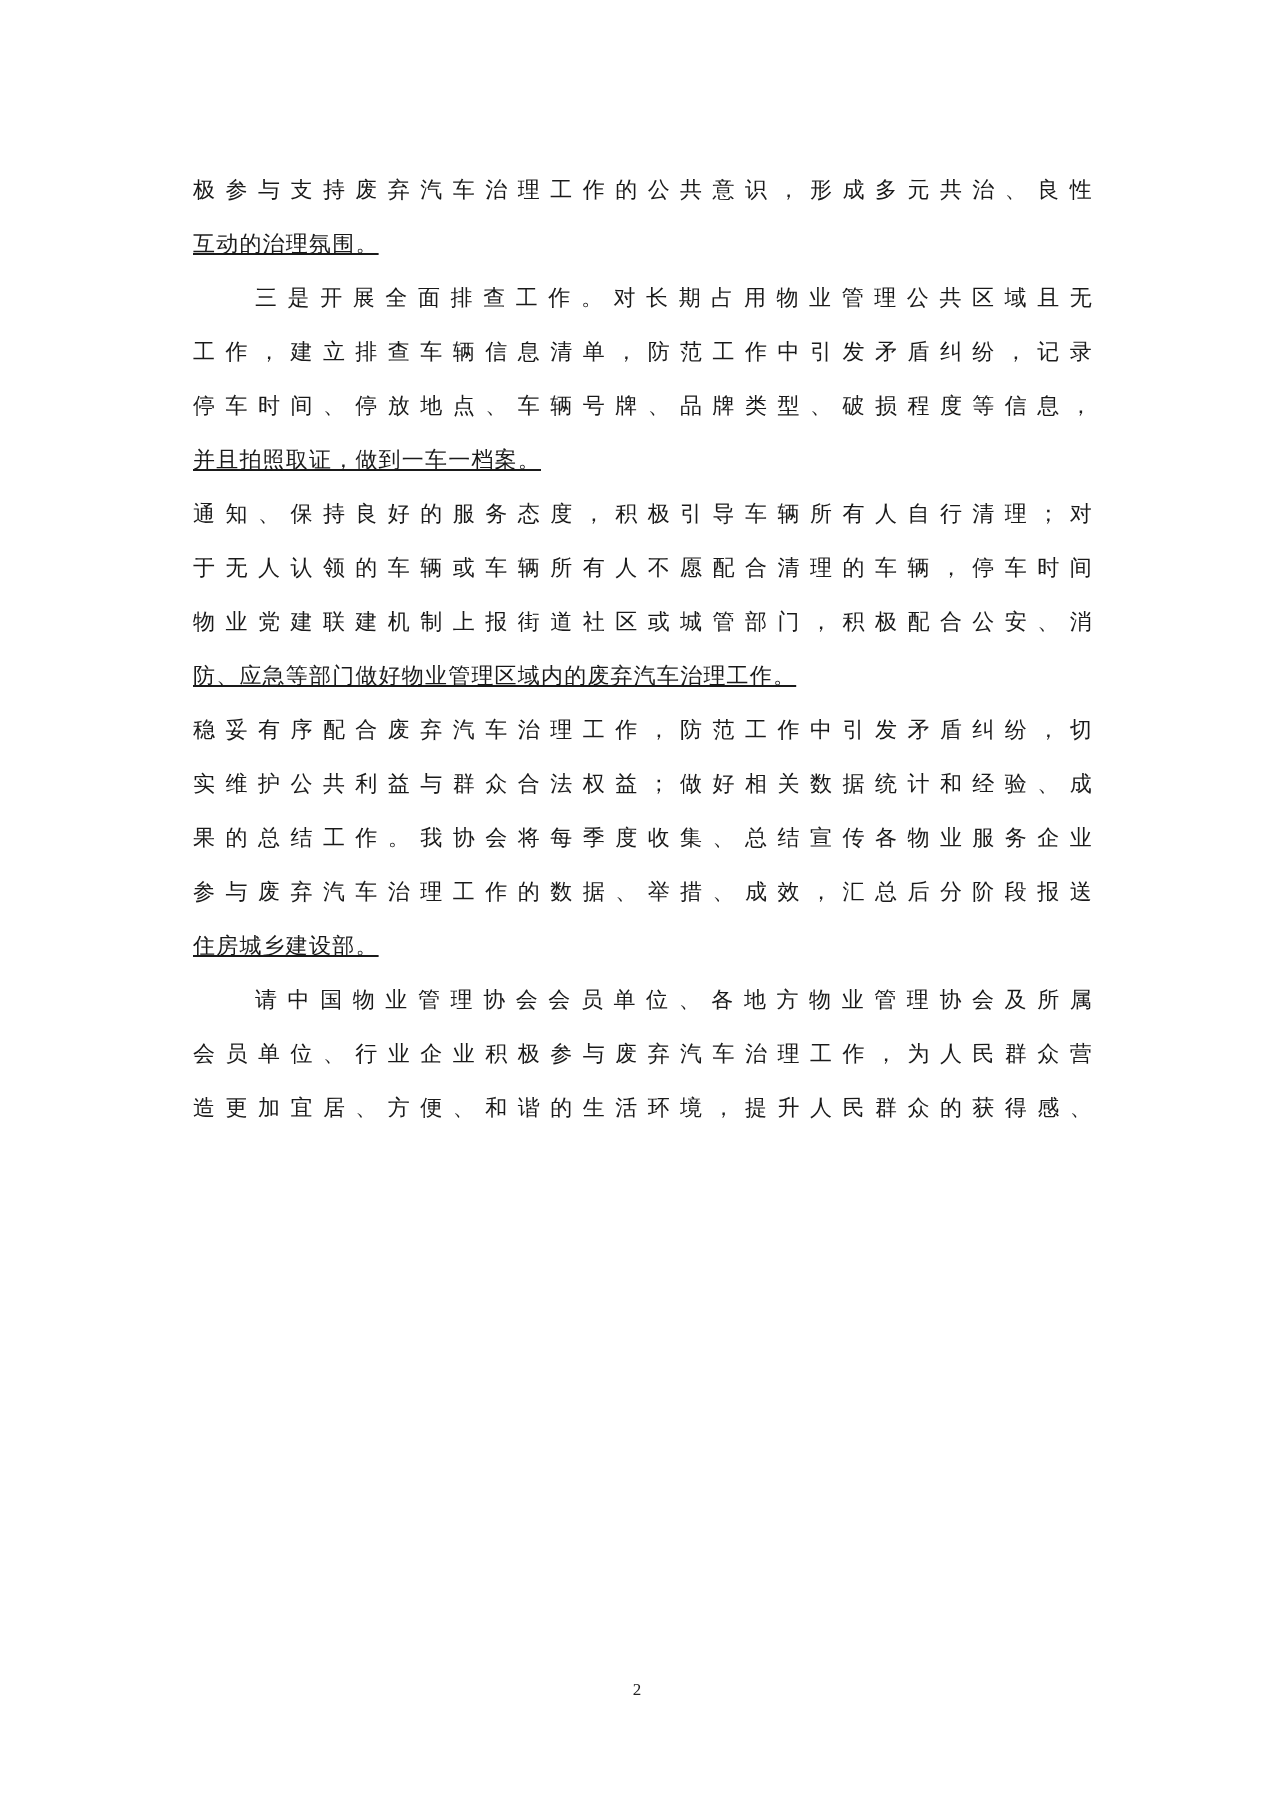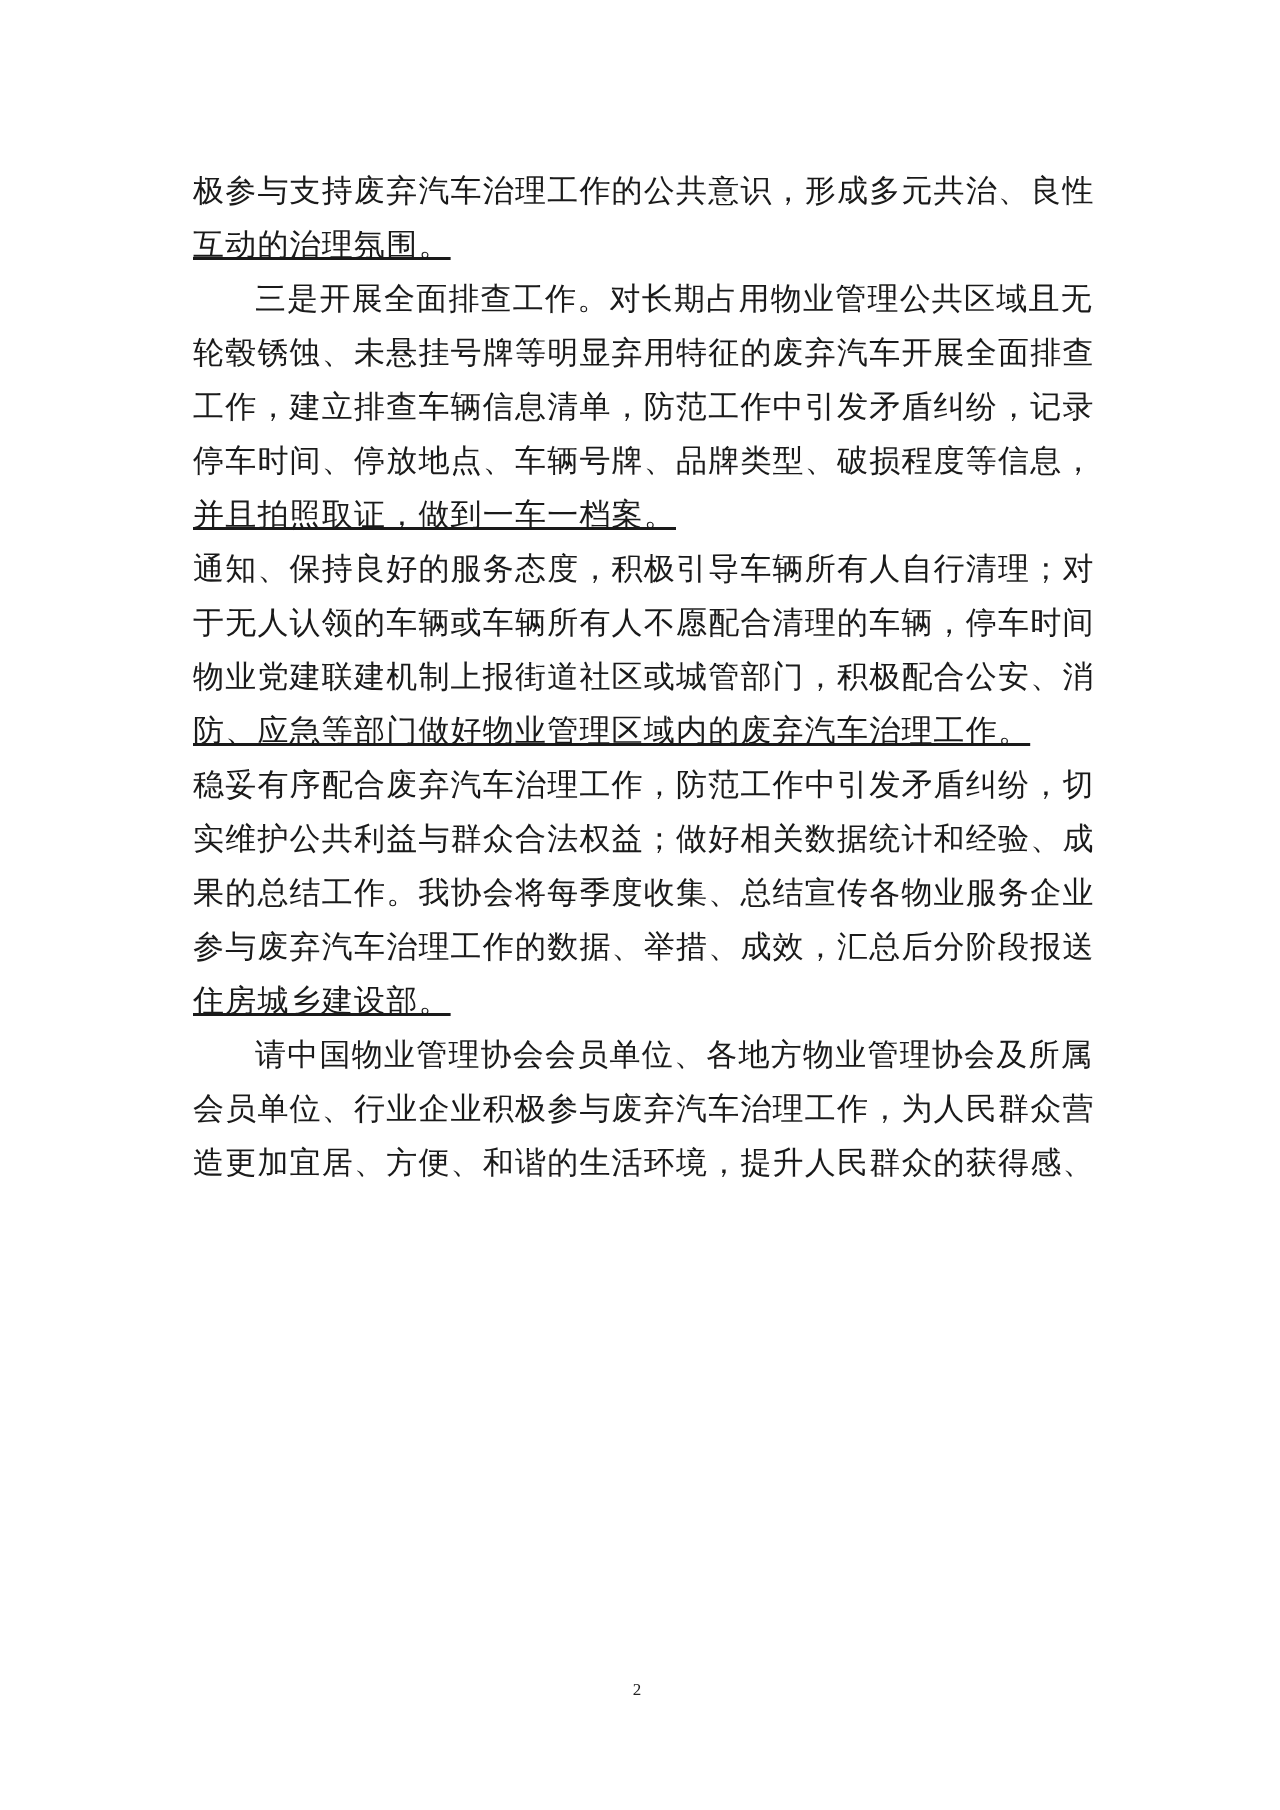--- a/index.html
+++ b/index.html
@@ -24,21 +24,21 @@
     }
     .body-text {
       position: absolute;
       left: 193px;
       top: 163px;
       width: 900px;
     }
     .line {
       height: 54px;
       line-height: 54px;
-      font-size: 31px;
+      font-size: 22px;
       letter-spacing: 1.2px;
       white-space: nowrap;
       text-align: justify;
       text-align-last: justify;
     }
     .line.last {
       text-align-last: left;
       text-decoration: underline;
     }
     .line.indent {
@@ -63,21 +63,20 @@
 <div class="page">
   <div class="body-text">
 
     <div class="paragraph">
       <div class="line">极参与支持废弃汽车治理工作的公共意识，形成多元共治、良性</div>
       <div class="line last">互动的治理氛围。</div>
     </div>
 
     <div class="paragraph">
       <div class="line indent">三是开展全面排查工作。对长期占用物业管理公共区域且无</div>
-      <div class="line">轮毂锈蚀、未悬挂号牌等明显弃用特征的废弃汽车开展全面排查</div>
       <div class="line">工作，建立排查车辆信息清单，防范工作中引发矛盾纠纷，记录</div>
       <div class="line">停车时间、停放地点、车辆号牌、品牌类型、破损程度等信息，</div>
       <div class="line last">并且拍照取证，做到一车一档案。</div>
     </div>
 
     <div class="paragraph">
       <div class="line">通知、保持良好的服务态度，积极引导车辆所有人自行清理；对</div>
       <div class="line">于无人认领的车辆或车辆所有人不愿配合清理的车辆，停车时间</div>
       <div class="line">物业党建联建机制上报街道社区或城管部门，积极配合公安、消</div>
       <div class="line last">防、应急等部门做好物业管理区域内的废弃汽车治理工作。</div>

